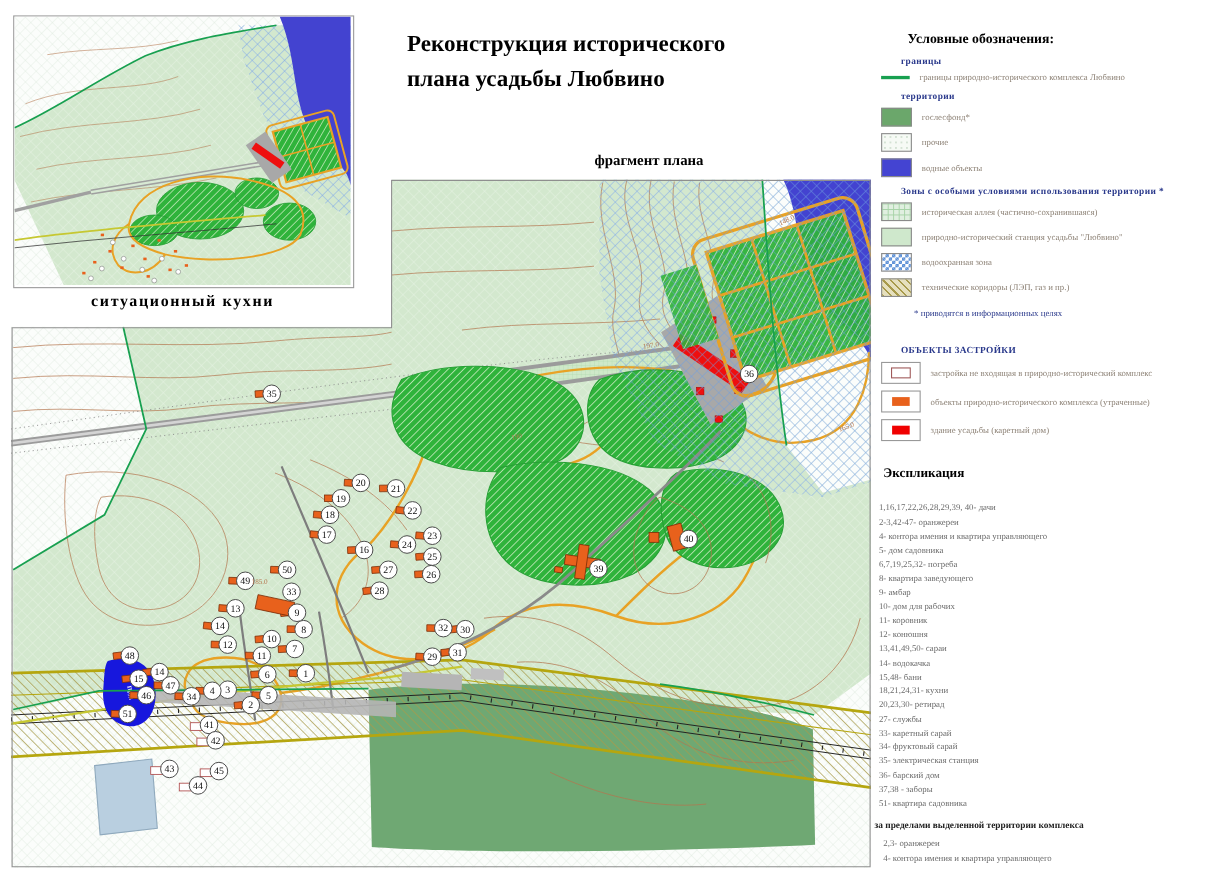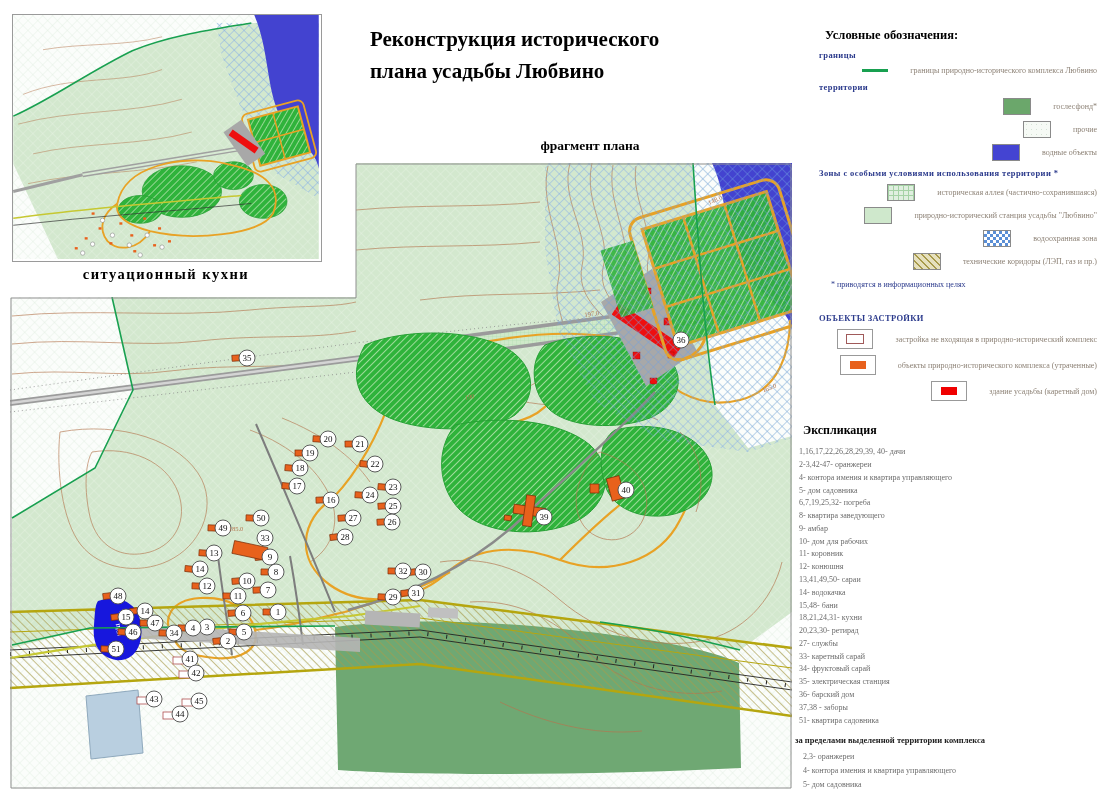--- a/index.html
+++ b/index.html
@@ -10,40 +10,40 @@
   .fragment{position:absolute;left:430px;top:138px;width:320px;text-align:center;
          font-size:13.5px;font-weight:bold;color:#000;}
   .inset{position:absolute;left:12px;top:14px;width:308px;height:246px;border:1px solid #9a9a9a;background:#fff;}
   .inset svg{display:block;}
   .inset-caption{position:absolute;left:12px;top:266px;width:308px;text-align:center;
          font-size:14.5px;font-weight:bold;letter-spacing:1.5px;color:#000;}
   .mainmap{position:absolute;left:10px;top:163px;}
   .rightcol{position:absolute;left:795px;top:28px;width:302px;}
   .leg-title{font-size:12.5px;font-weight:bold;color:#000;margin:0 0 6px 30px;}
   .leg-head{font-size:8.5px;font-weight:bold;color:#2b3a8c;margin:7px 0 4px 24px;letter-spacing:.4px;}
-  .leg-row{display:flex;align-items:center;gap:22px;margin:6px 0 6px 6px;justify-content:flex-end;}
+  .leg-row{display:flex;align-items:center;gap:9px;margin:6px 0 6px 6px;}
   .leg-label{font-size:8px;color:#8d8276;line-height:1.15;}
   .sw{width:26px;height:15px;border:1px solid #8a8a8a;flex:0 0 auto;}
   .sw-line-green{width:26px;height:0;border:none;border-top:3px solid #18a050;flex:0 0 auto;}
   .sw-solid-green{background:#6ba76b;}
   .sw-dotted-white{background:#f6faf5;background-image:radial-gradient(#d4e2d4 22%,transparent 23%);background-size:5px 5px;}
   .sw-solid-blue{background:#4444d2;}
   .sw-grid-lightgreen{background:#e0efe0;background-image:linear-gradient(#a5d2a5 1px,transparent 1px),linear-gradient(90deg,#a5d2a5 1px,transparent 1px);background-size:5px 5px;}
   .sw-solid-lightgreen{background:#cfe8cc;}
   .sw-checker-blue{background:#fff;background-image:linear-gradient(45deg,#5b8fd6 25%,transparent 25%,transparent 75%,#5b8fd6 75%),linear-gradient(45deg,#5b8fd6 25%,transparent 25%,transparent 75%,#5b8fd6 75%);background-size:6px 6px;background-position:0 0,3px 3px;}
   .sw-hatch-olive{background:#e6e0bd;background-image:repeating-linear-gradient(45deg,#a89a4a 0 1.5px,transparent 1.5px 5px);}
   .sw-box{width:34px;height:18px;background:#fff;border:1px solid #999;
           display:flex;align-items:center;justify-content:center;flex:0 0 auto;}
   .sw-inner{width:16px;height:8px;}
   .sw-inner.box-outline{background:#fff;border:1px solid #a05a5a;}
   .sw-inner.box-orange{background:#e8611c;}
   .sw-inner.box-red{background:#f00000;}
   .leg-note{font-size:8px;color:#2b3a8c;margin:10px 0 4px 36px;}
   .leg-objects-head{font-size:8.5px;font-weight:bold;color:#2b3a8c;margin:24px 0 2px 24px;letter-spacing:.3px;}
-  .exp-title{font-size:12px;font-weight:bold;color:#000;margin:22px 0 10px 8px;}
+  .exp-title{font-size:12px;font-weight:bold;color:#000;margin:22px 0 20px 8px;}
   .exp-item{font-size:8px;color:#6b6b6b;margin:0 0 4.4px 4px;line-height:1.05;}
   .exp-outside-head{font-size:8.5px;font-weight:bold;color:#222;margin:10px 0 8px 0;}
   .exp-outside-item{font-size:8px;color:#6b6b6b;margin:0 0 5.5px 8px;line-height:1.05;}
 </style>
 </head>
 <body>
 
 <div class="title">
   <div>Реконструкция исторического</div>
   <div>плана усадьбы Любвино</div>

